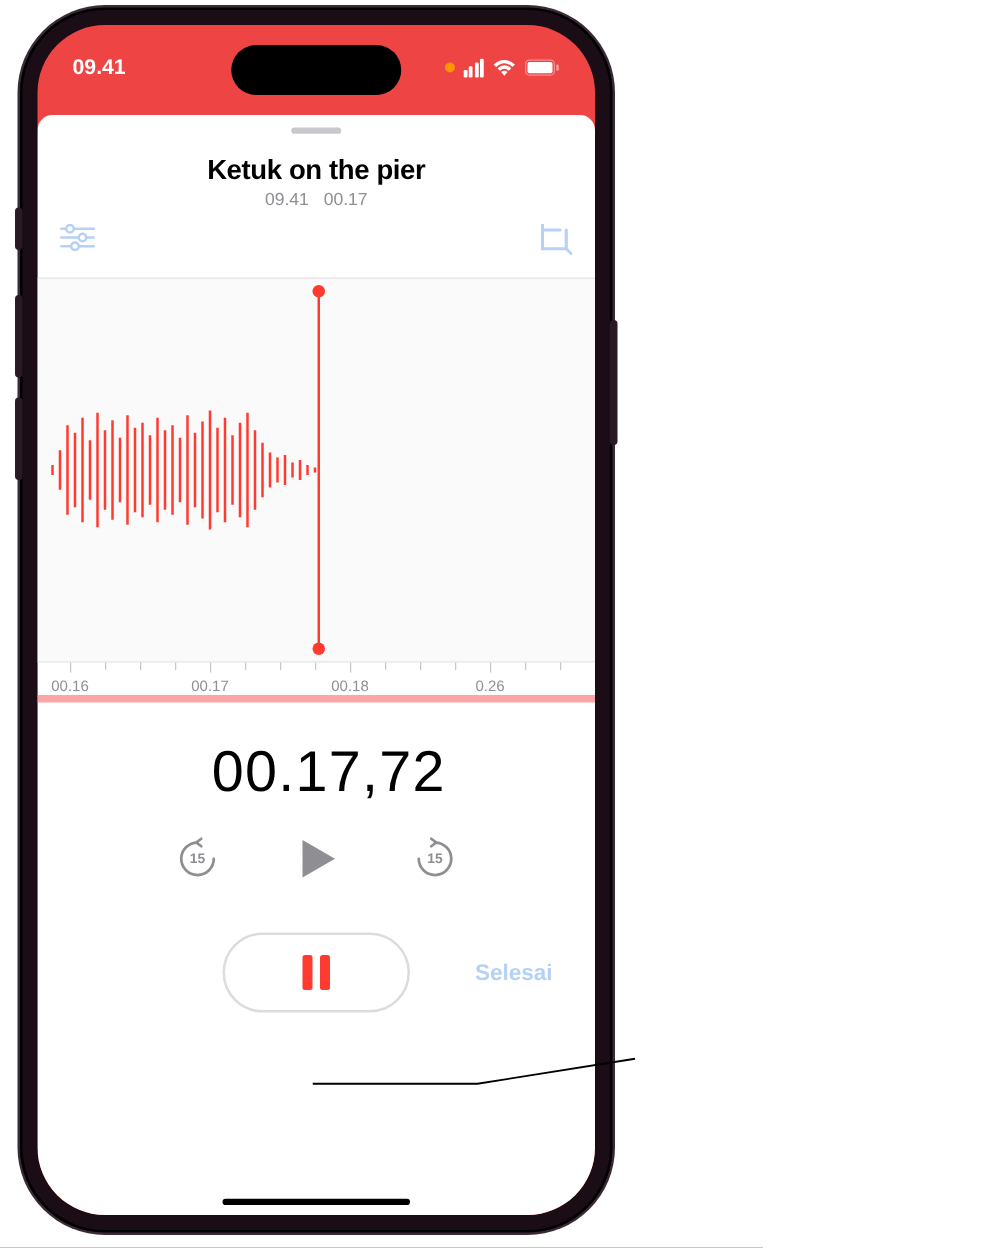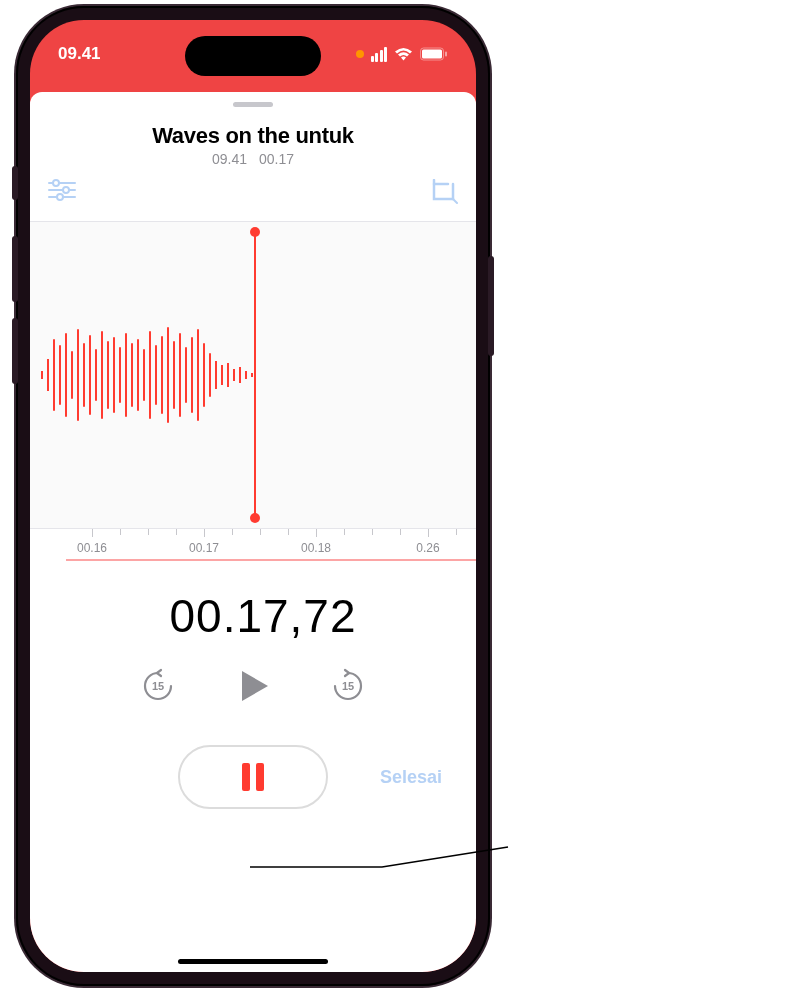--- a/index.html
+++ b/index.html
@@ -78,22 +78,22 @@
     }
     .wave-svg { position: absolute; left: 0; top: 0; width: 100%; height: 100%; }
     .playhead { position: absolute; left: 224px; top: 10px; bottom: 10px; width: 2px; background: #ff3b30; }
     .playhead::before, .playhead::after {
       content: ""; position: absolute; left: -4px; width: 10px; height: 10px;
       background: #ff3b30; border-radius: 50%;
     }
     .playhead::before { top: -5px; } .playhead::after { bottom: -5px; }
     
     .time-ruler {
-      position: relative; height: 32px; border-bottom: 2px solid #fca5a5;
-      font-size: 12px; color: #8e8e93; margin-left: 36px;
+      position: relative; height: 32px; border-bottom: 6px solid #fca5a5;
+      font-size: 12px; color: #8e8e93;
     }
     .tick { position: absolute; top: 0; height: 6px; width: 1px; background: #c7c7cc; }
     .tick.major { height: 8px; }
     .tick-label { position: absolute; top: 12px; transform: translateX(-50%); }
     
     .big-time {
       text-align: center; margin-top: 28px;
       font-size: 46px; font-weight: 400; letter-spacing: 1px;
       color: #000; font-variant-numeric: tabular-nums; padding-left: 20px;
     }
@@ -170,21 +170,21 @@
                 <rect x="2" y="2.5" width="20" height="9" rx="1.5" fill="#fff"></rect>
                 <rect x="25" y="4.5" width="2" height="5" rx="1" fill="#fff" fill-opacity="0.5"></rect>
               </svg>
           </span>
         </div>
       </div>
 
       <div class="sheet">
         <div class="grabber"></div>
 
-        <div class="rec-title">Waves on the untuk</div>
+        <div class="rec-title">Ketuk on the pier</div>
         <div class="rec-meta">
           <span>09.41</span>
           <span>00.17</span>
         </div>
 
         <div class="top-tools">
           <span class="sliders-icon">
             <svg width="28" height="22" viewBox="0 0 28 22" stroke="currentColor" stroke-width="2" fill="none" stroke-linecap="round">
               <line x1="1" y1="4" x2="27" y2="4"></line>
                 <circle cx="8" cy="4" r="3" fill="#fff"></circle>

